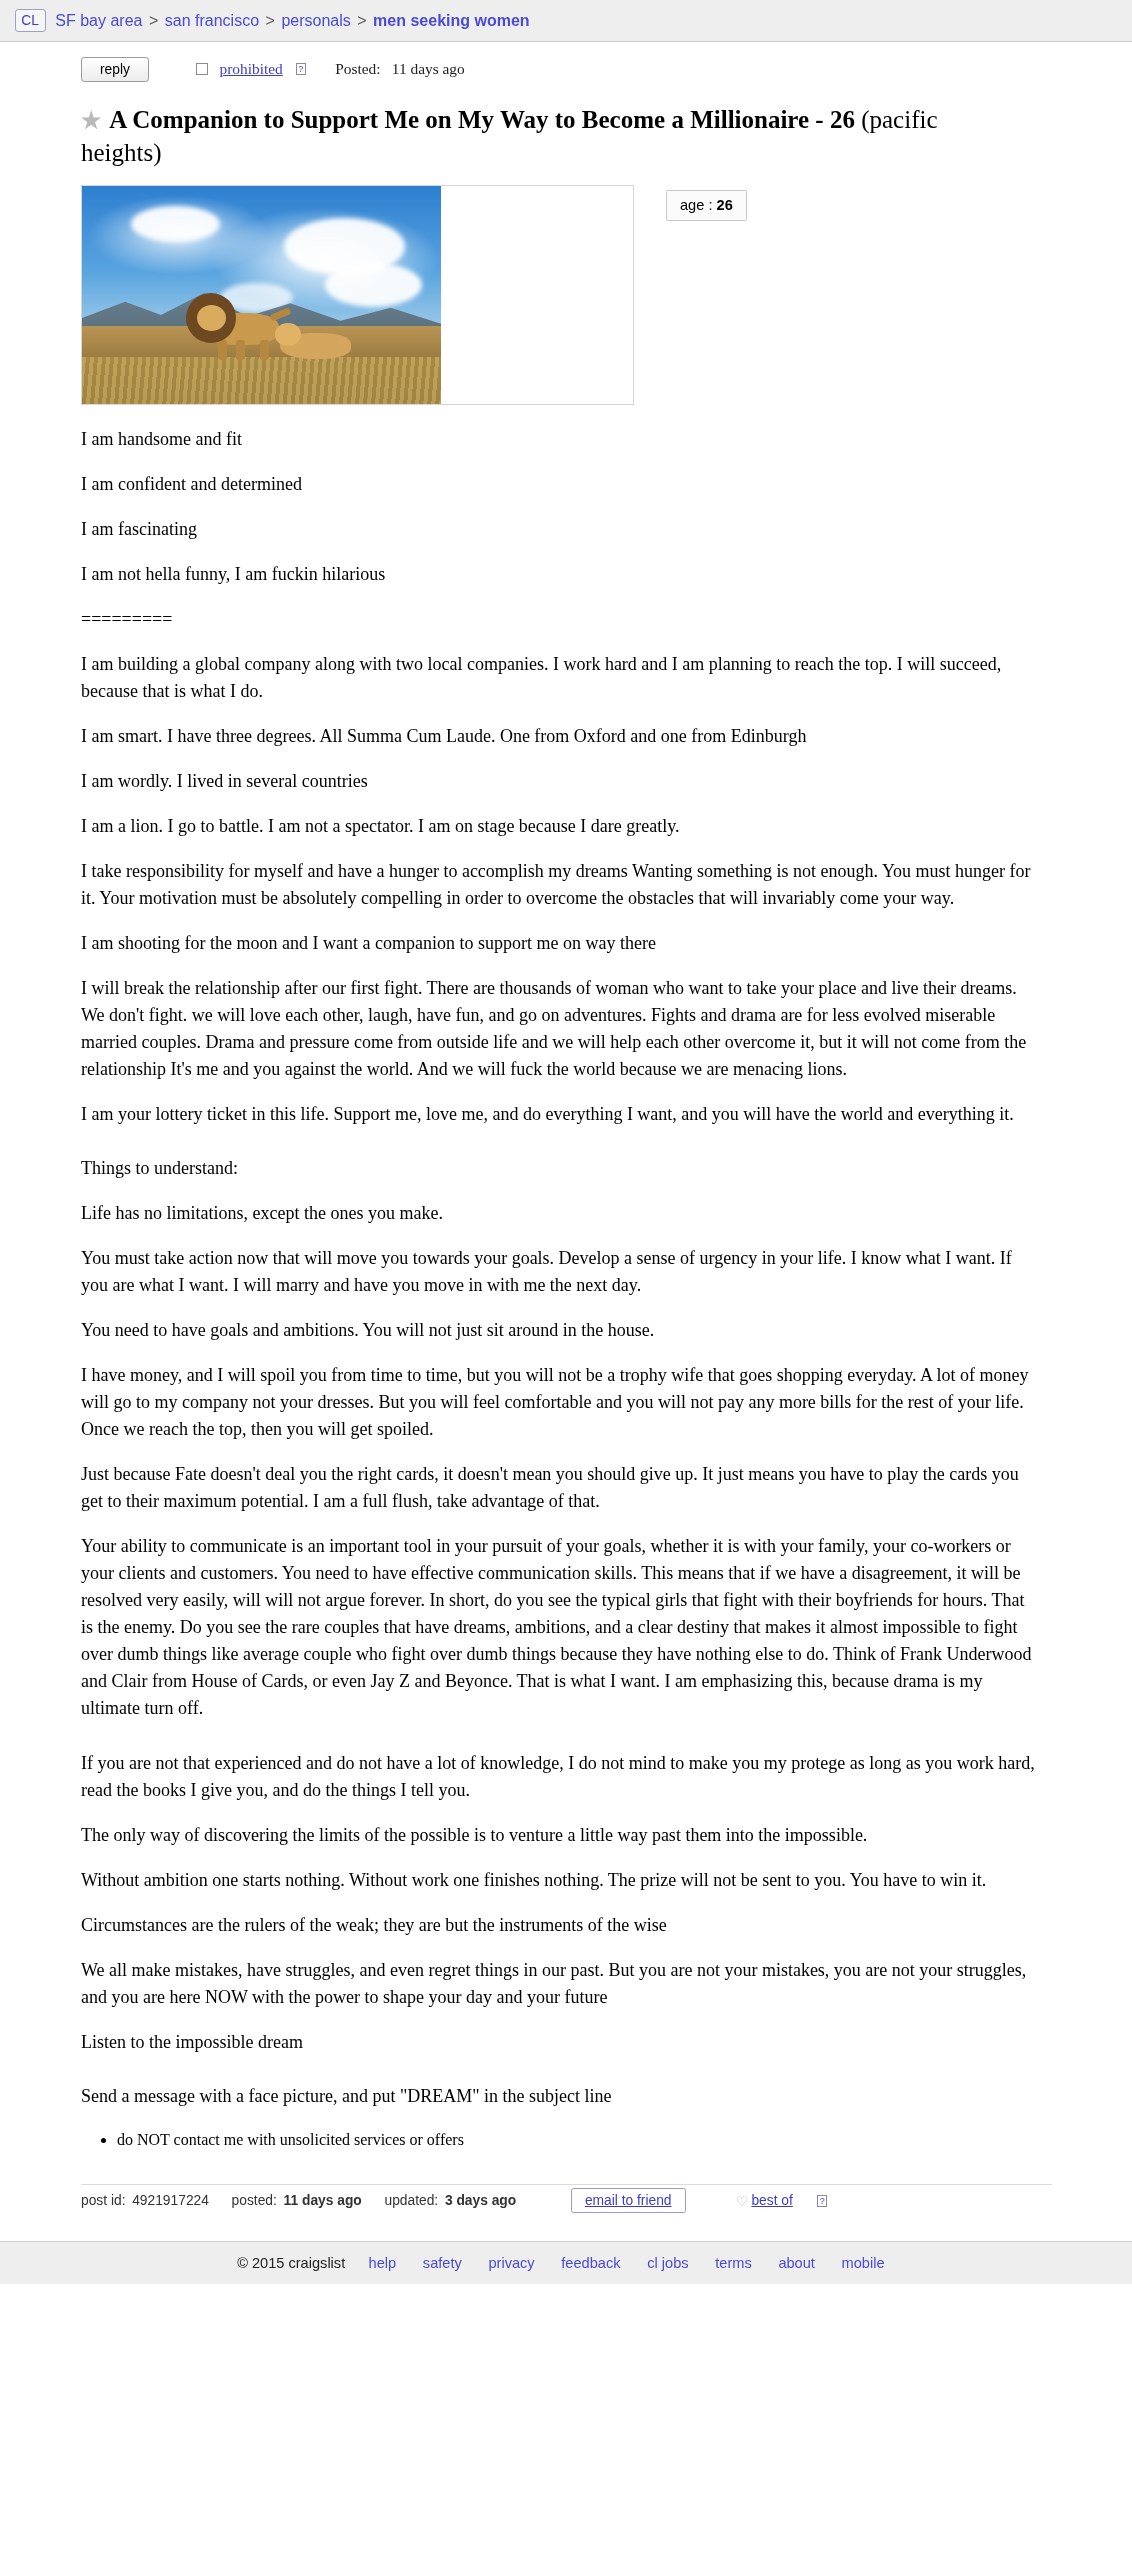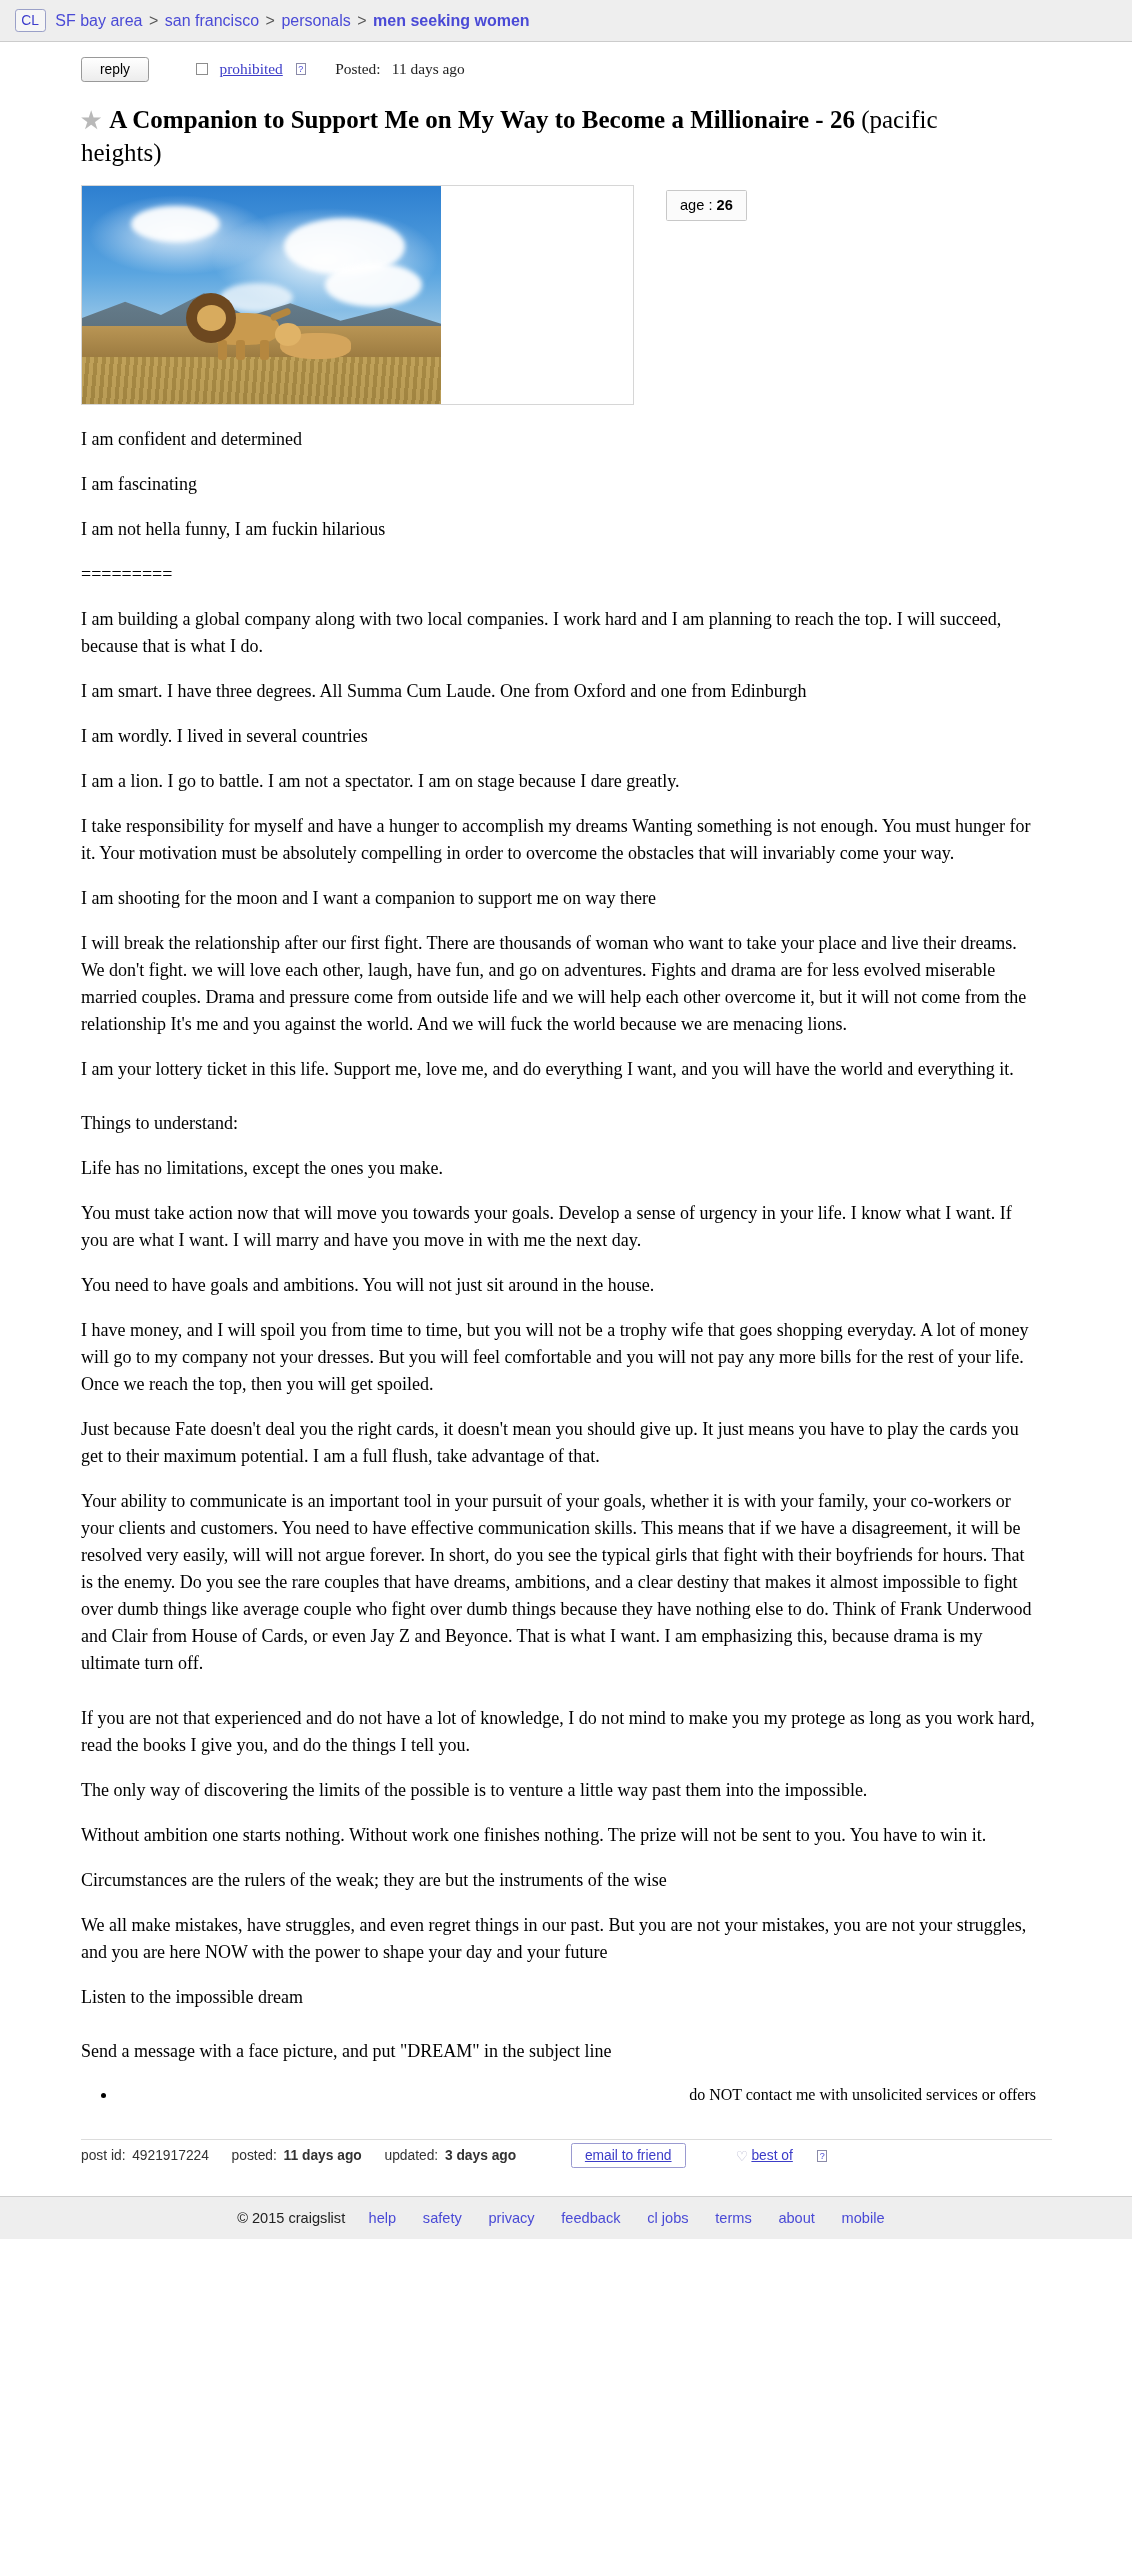--- a/index.html
+++ b/index.html
@@ -161,21 +161,21 @@
   }
   .attrbox b { font-weight:bold; }
 
   
   .postingbody { max-width:955px; font-size:18px; line-height:1.5; }
   .postingbody p { margin:0 0 18px 0; }
   .postingbody p.gap { margin-top:27.5px; }
   .divider-eq { letter-spacing:0px; }
 
   ul.notices { margin:4.9px 0 0 0; padding-left:36px; }
-  ul.notices li { font-size:16px; margin-bottom:17px;text-align:right; }
+  ul.notices li { font-size:16px; margin-bottom:17px; }
 
   
   .postinginfos {
     display:flex; align-items:center; gap:22.7px;
     margin-top:32px; padding-top:3px;
     border-top:0.8px solid #dcdcdc;
     font-family:"Liberation Sans", sans-serif;
     font-size:13.8px; color:#333;
   }
   .postinginfos .bold { font-weight:bold; }
@@ -260,20 +260,21 @@
           </div>
         </div>
       </div>
       <div class="attrbox">
         <span>age :</span>
         <b>26</b>
       </div>
     </div>
 
     <div class="postingbody">
+      <p>I am handsome and fit</p>
       <p>I am confident and determined</p>
       <p>I am fascinating</p>
       <p>I am not hella funny, I am fuckin hilarious</p>
       <p class="divider-eq">=========</p>
       <p>I am building a global company along with two local companies. I work hard and I am planning to reach the top. I will succeed, because that is what I do.</p>
       <p>I am smart. I have three degrees. All Summa Cum Laude. One from Oxford and one from Edinburgh</p>
       <p>I am wordly. I lived in several countries</p>
       <p>I am a lion. I go to battle. I am not a spectator. I am on stage because I dare greatly.</p>
       <p>I take responsibility for myself and have a hunger to accomplish my dreams Wanting something is not enough. You must hunger for it. Your motivation must be absolutely compelling in order to overcome the obstacles that will invariably come your way.</p>
       <p>I am shooting for the moon and I want a companion to support me on way there</p>

